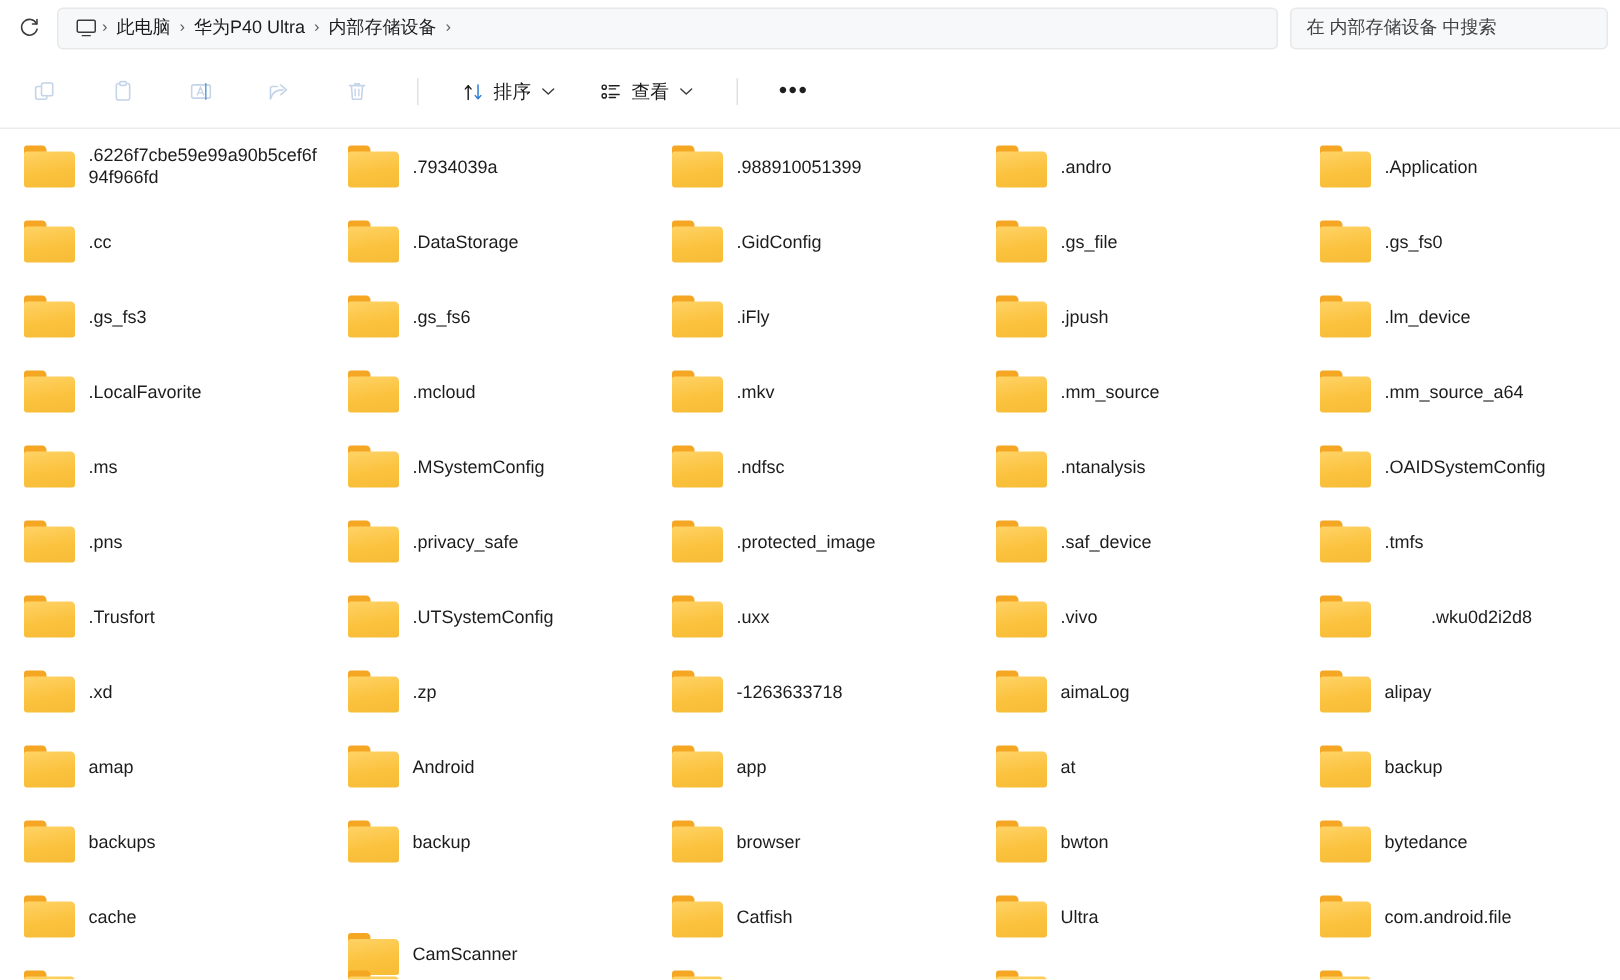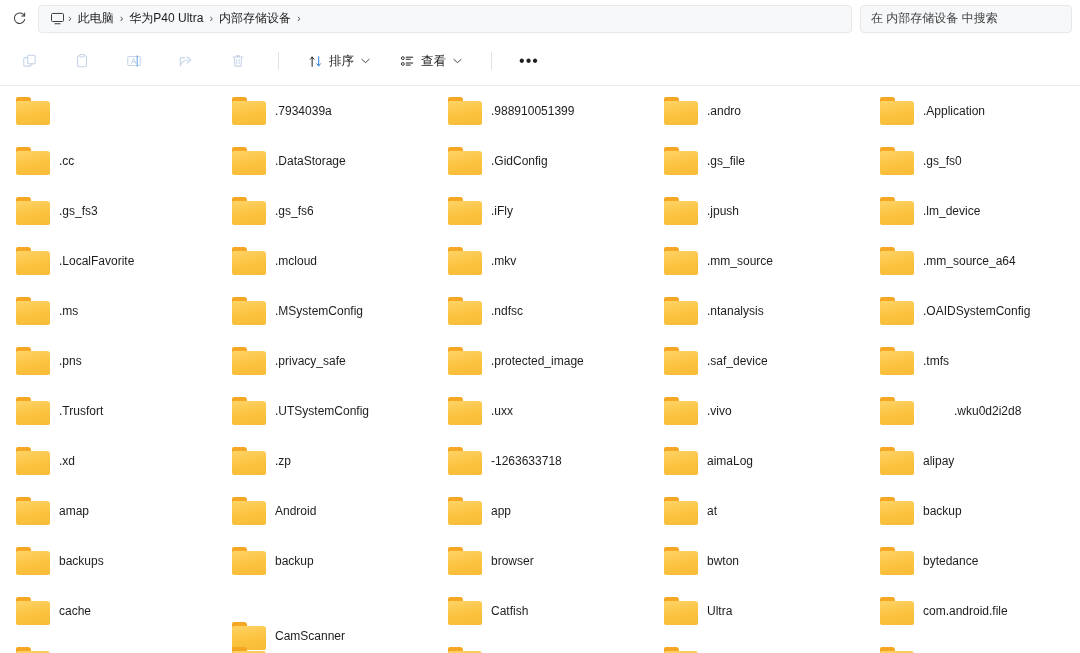--- a/index.html
+++ b/index.html
@@ -272,20 +272,21 @@
   <div class="tb-more">•••</div>
 </div>
 
 <div class="content">
   <div class="grid" id="grid">
       <div class="cell" style="left: 0px; top: 0px;">
         <div class="folder">
           <div class="tab"></div>
           <div class="body"></div>
         </div>
+        <div class="label">.6226f7cbe59e99a90b5cef6f94f966fd</div>
       </div>
       <div class="cell" style="left: 216px; top: 0px;">
         <div class="folder">
           <div class="tab"></div>
           <div class="body"></div>
         </div>
         <div class="label">.7934039a</div>
       </div>
       <div class="cell" style="left: 432px; top: 0px;">
         <div class="folder">

